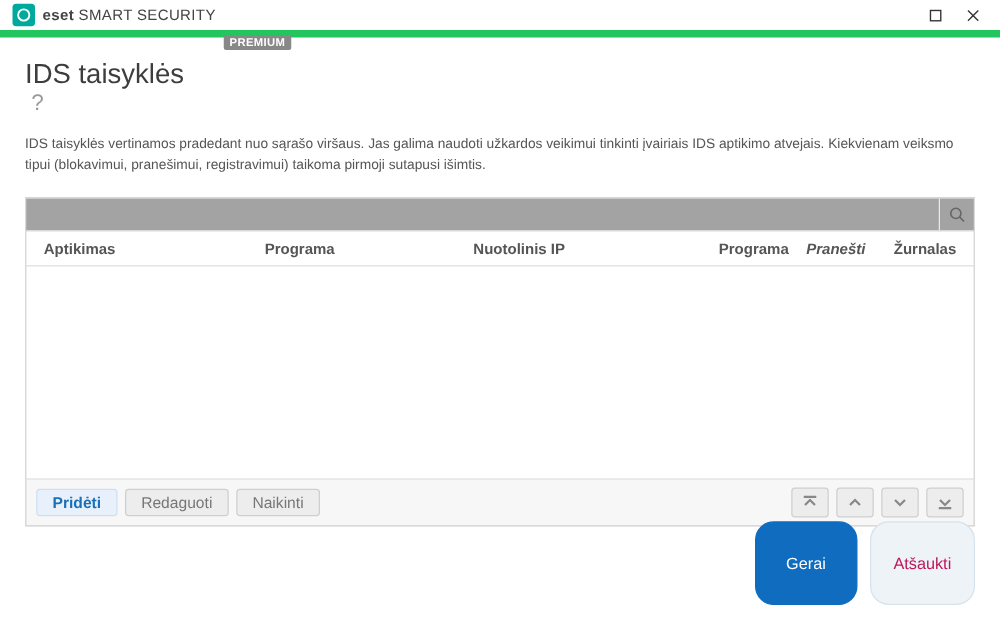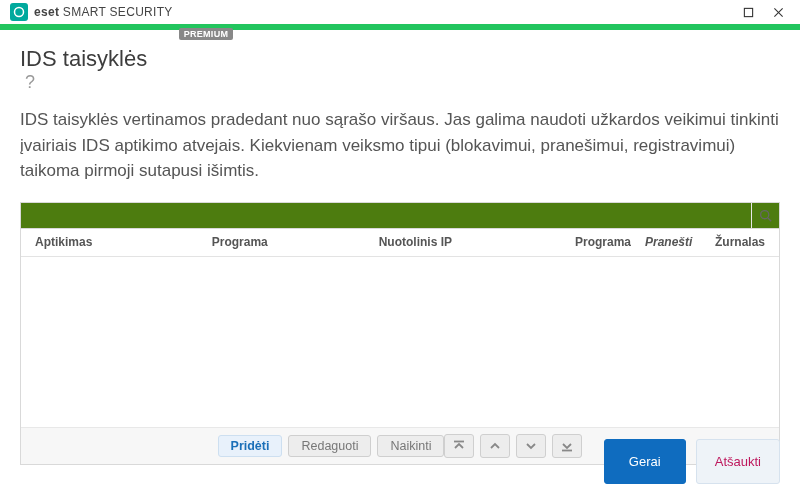--- a/index.html
+++ b/index.html
@@ -58,29 +58,29 @@
   }
   .page-title {
     font-size: 22px; font-weight: 400; color: #3d3d3d;
   }
   .help-icon {
     font-size: 18px; color: #999; cursor: pointer;
     width: 20px; text-align: center;
   }
   .description {
     margin-top: 14px;
-    font-size: 17px;
+    font-size: 11px;
     color: #555;
     line-height: 1.5;
   }
 
   .panel {
     margin-top: 18px;
     border: 1px solid #d9d9d9;
-    background: #4d7c0f;
+    background: #a3a3a3;
   }
   .search-row {
     display: flex;
     border-bottom: 1px solid #d9d9d9;
     height: 26px;
     align-items: center;
   }
   .search-input {
     flex: 1;
     border: none;
@@ -119,21 +119,21 @@
   .col-notify    { width: 70px; font-style: italic; }
   .col-log       { flex: 1; }
 
   .table-body {
     height: 170px;
     background: #fff;
   }
 
   .panel-footer {
     display: flex;
-    justify-content: center;
+    justify-content: space-between;
     align-items: center;
     padding: 6px 8px;
     background: #f7f7f7;
     border-top: 1px solid #e8e8e8;
   }
   .left-actions, .right-actions { display: flex; gap: 6px; }
   .tbtn {
     border: 1px solid #cfcfcf;
     background: #ededed;
     color: #777;
@@ -158,23 +158,23 @@
   }
   .arrow-btn svg { width: 12px; height: 12px; stroke: #888; stroke-width: 1.8; fill: none; }
 
   .dialog-footer {
     position: absolute;
     bottom: 16px; right: 20px;
     display: flex; gap: 10px;
   }
   .dlg-btn {
     min-width: 82px;
-    padding: 14px 18px;
+    padding: 25px 18px;
     font-size: 13px;
-    border-radius: 3px;
+    border-radius: 15px;
     cursor: pointer;
     border: 1px solid transparent;
   }
   .dlg-primary {
     background: #0f6cbf;
     color: #fff;
     border-color: #0f6cbf;
   }
   .dlg-secondary {
     background: #eef3f8;

